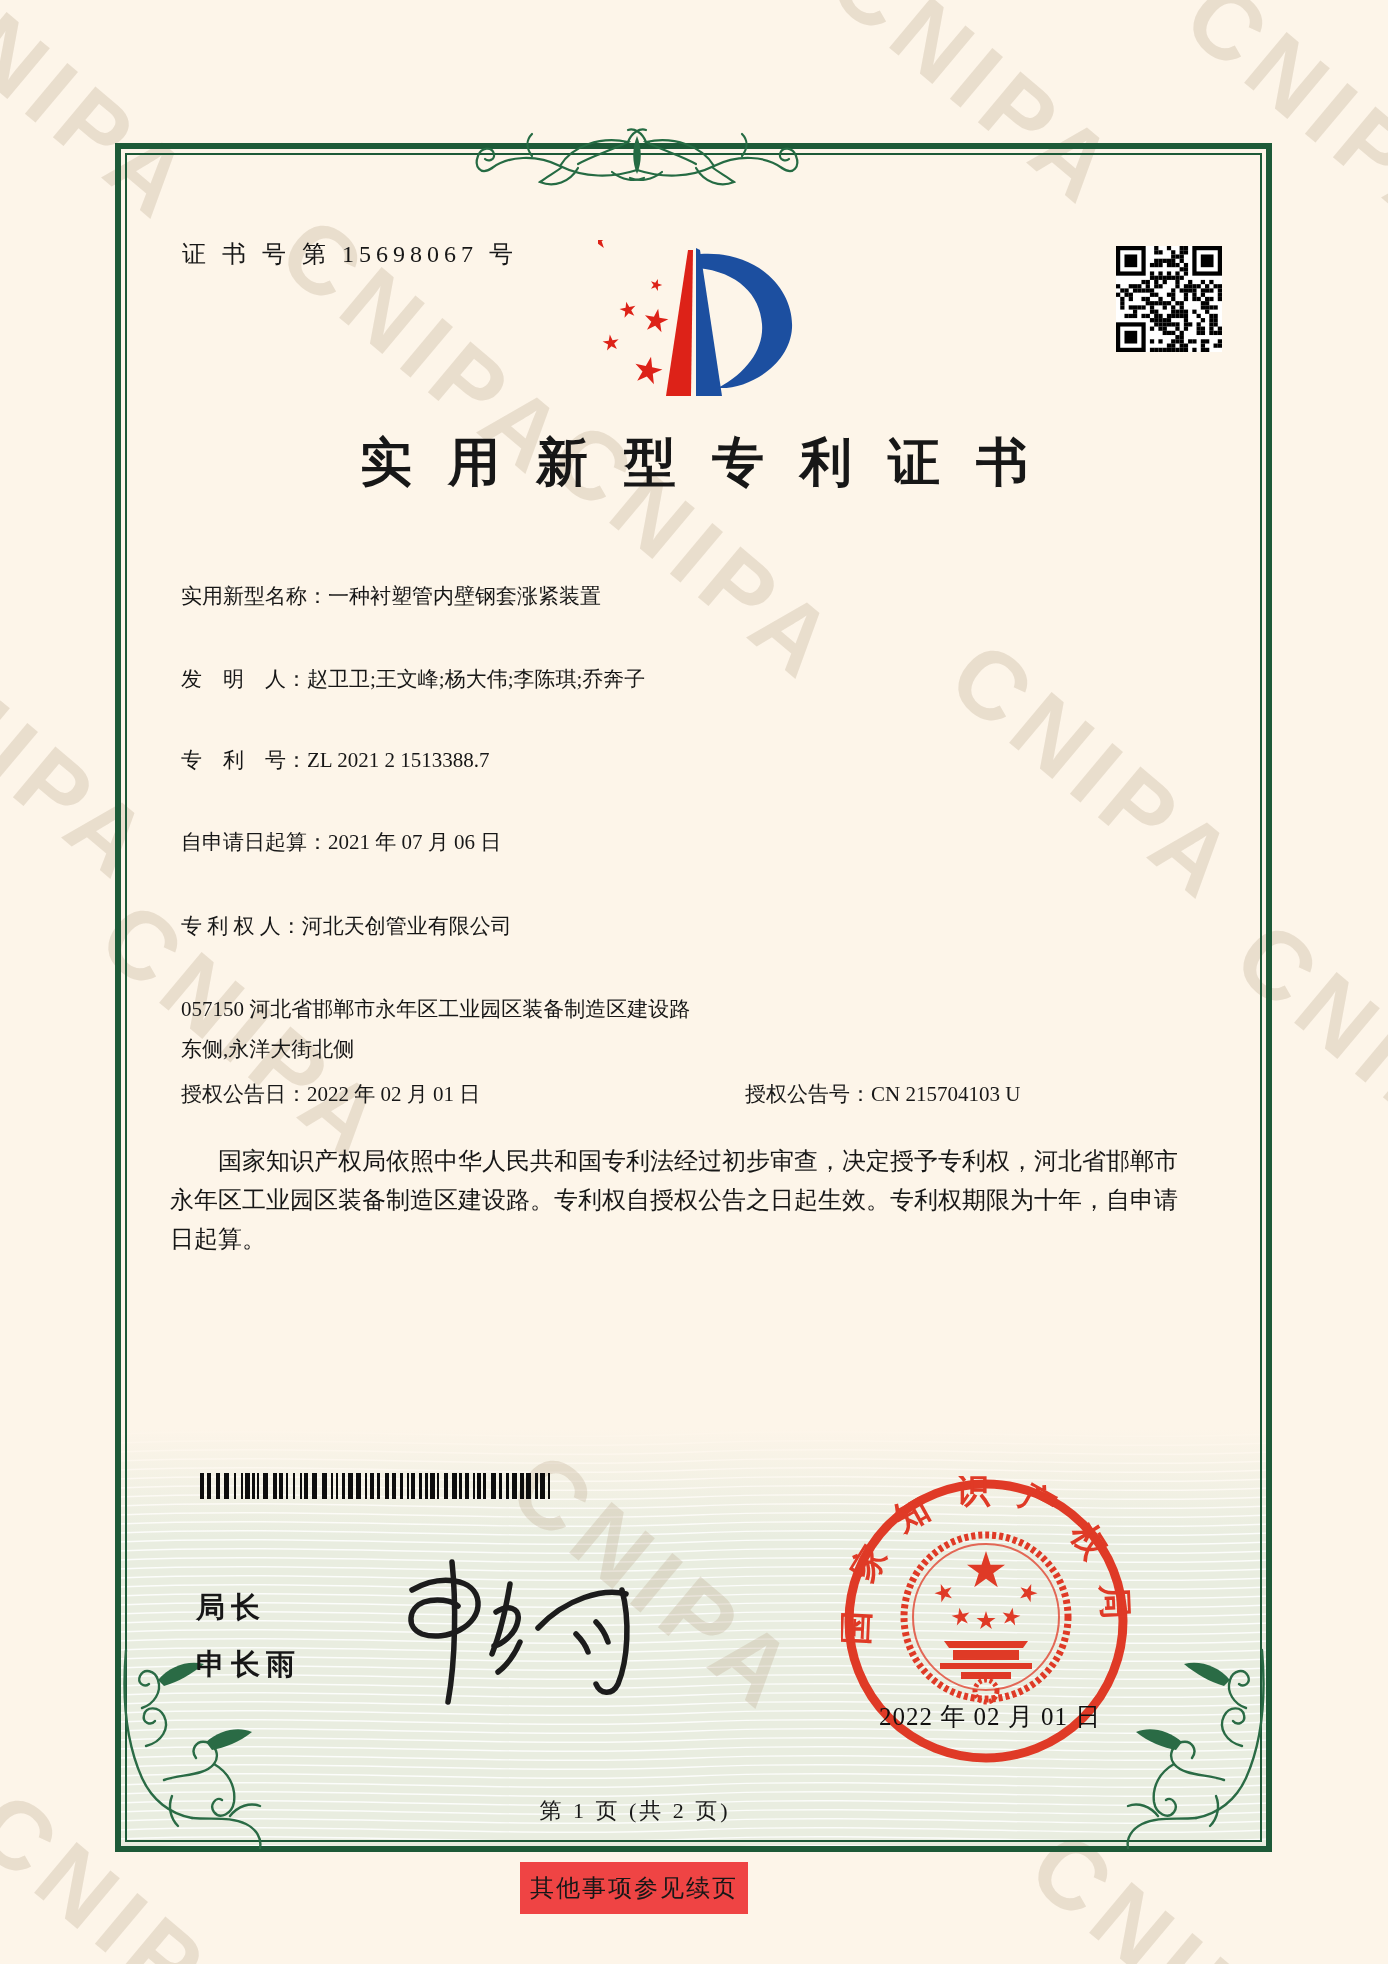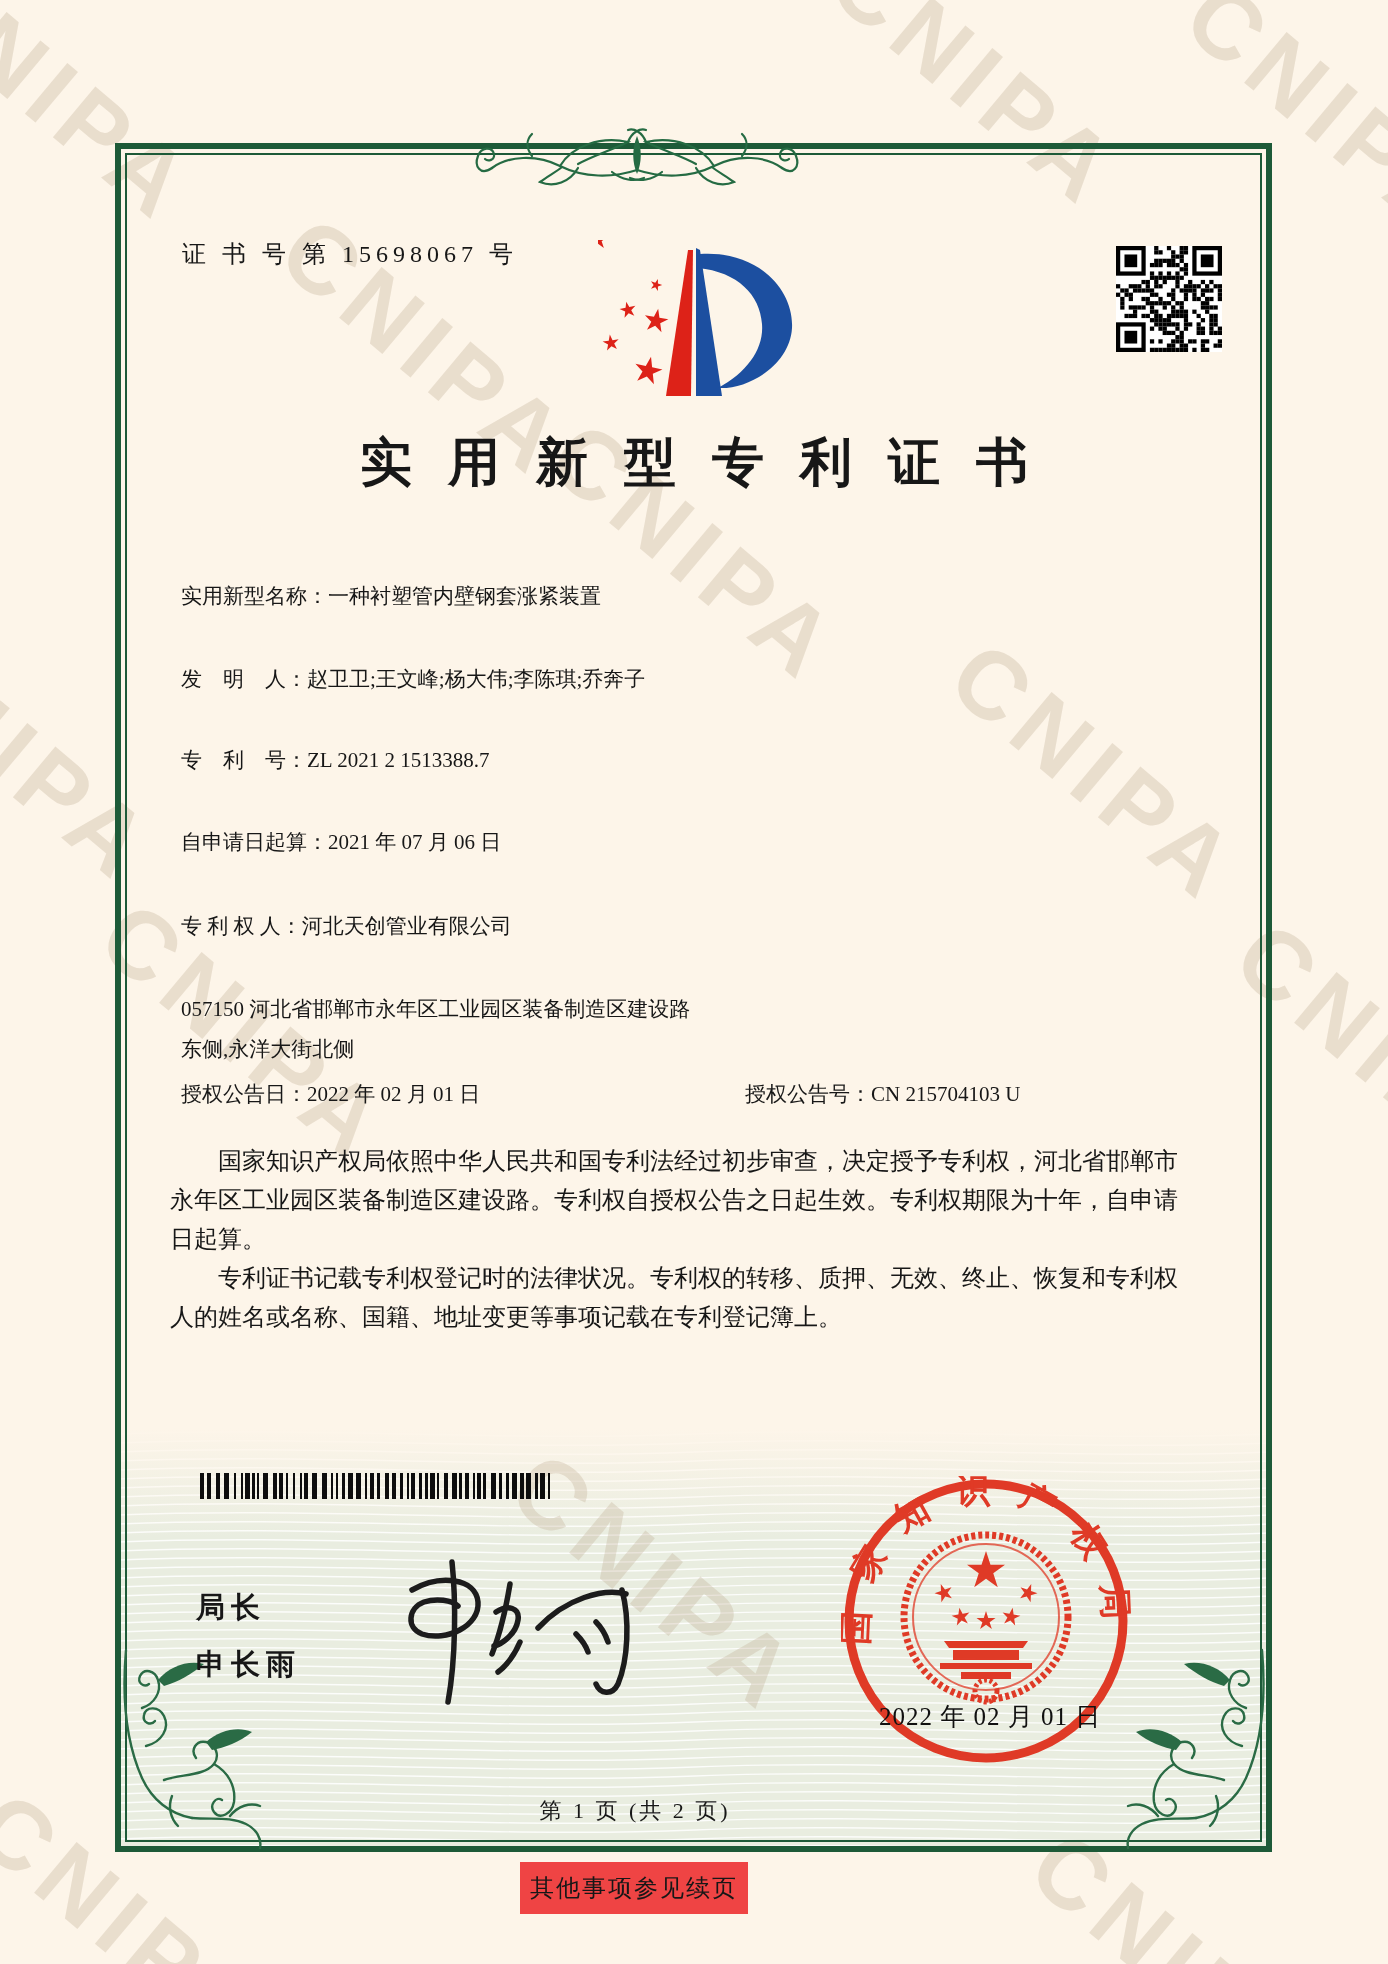--- a/index.html
+++ b/index.html
@@ -460,21 +460,20 @@
     <span class="lab">授权公告日：</span>
     <span class="val">2022 年 02 月 01 日</span>
   </div>
   <div class="row-right">
     <span class="lab">授权公告号：</span>
     <span class="val">CN 215704103 U</span>
   </div>
 
   <div class="body-text">
     <p>国家知识产权局依照中华人民共和国专利法经过初步审查，决定授予专利权，河北省邯郸市永年区工业园区装备制造区建设路。专利权自授权公告之日起生效。专利权期限为十年，自申请日起算。</p>
-    <p>专利证书记载专利权登记时的法律状况。专利权的转移、质押、无效、终止、恢复和专利权人的姓名或名称、国籍、地址变更等事项记载在专利登记簿上。</p>
   </div>
 
   <svg class="barcode" id="barcode" width="354" height="26">
       <rect x="0" y="0" width="4" height="26" fill="#0d0d0d"></rect>
       <rect x="7" y="0" width="4" height="26" fill="#0d0d0d"></rect>
       <rect x="16" y="0" width="4" height="26" fill="#0d0d0d"></rect>
       <rect x="24" y="0" width="5" height="26" fill="#0d0d0d"></rect>
       <rect x="34" y="0" width="2" height="26" fill="#0d0d0d"></rect>
       <rect x="41" y="0" width="2" height="26" fill="#0d0d0d"></rect>
       <rect x="45" y="0" width="5" height="26" fill="#0d0d0d"></rect>

